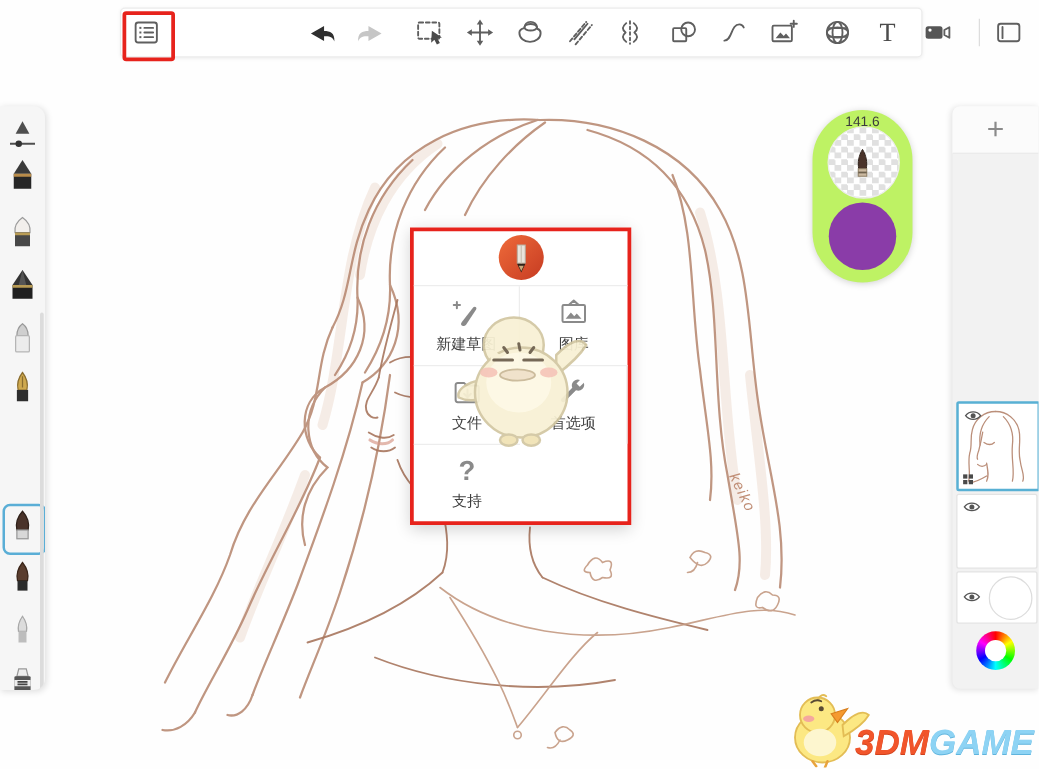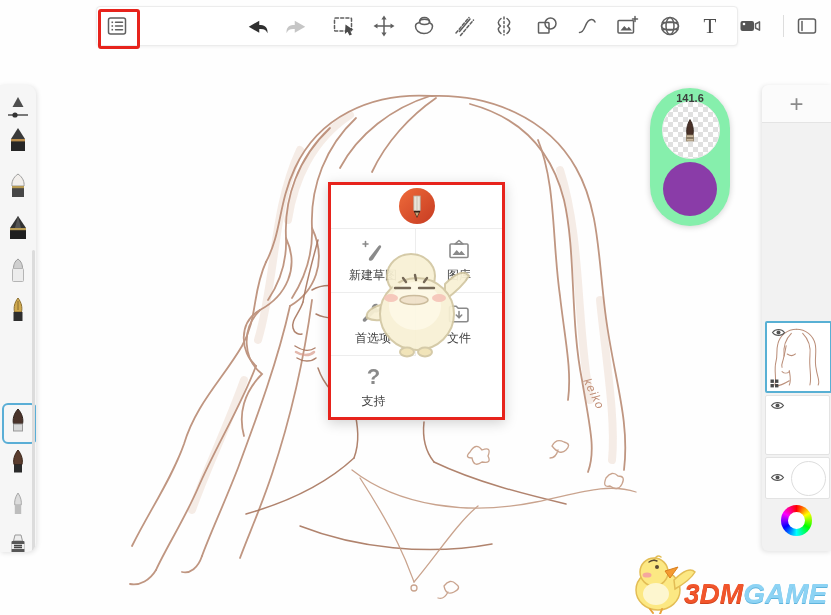--- a/index.html
+++ b/index.html
@@ -27,22 +27,22 @@
   
   #brushbar{position:absolute;left:0;top:85px;width:36px;height:467px;background:#f6f6f6;
             border-radius:0 9px 9px 0;box-shadow:1px 1px 5px rgba(0,0,0,.12);z-index:5;overflow:hidden;}
   .brush{position:absolute;left:4px;width:28px;height:32px;display:flex;align-items:center;justify-content:center;}
   .brush svg{width:26px;height:32px;}
   #brush-selected-box{position:absolute;left:2px;top:318px;width:31px;height:37px;border:2px solid #5aaed6;
                       border-radius:6px;pointer-events:none;}
   #brush-scrollbar{position:absolute;left:32px;top:165px;width:3px;height:335px;background:#dcdcdc;border-radius:2px;}
 
   
-  #puck{position:absolute;left:650px;top:88px;width:80px;height:138px;background:#86efac;border-radius:40px;
-        box-shadow:0 1px 6px rgba(0,0,0,.18);z-index:6;font-weight:bold;}
+  #puck{position:absolute;left:650px;top:88px;width:80px;height:138px;background:#bef264;border-radius:40px;
+        box-shadow:0 1px 6px rgba(0,0,0,.18);z-index:6;}
   #puck .size{position:absolute;left:0;top:4px;width:100%;text-align:center;font-size:11px;color:#3c3c3c;z-index:2;}
   #puck .checker{position:absolute;left:12px;top:13px;width:56px;height:56px;border-radius:50%;overflow:hidden;
         background:conic-gradient(#e0e0e0 25%,#fff 0 50%,#e0e0e0 0 75%,#fff 0);background-size:10px 10px;
         border:1px solid #ececec;}
   #puck .tip{position:absolute;left:32px;top:30px;width:16px;height:27px;z-index:2;}
   #puck .swatch{position:absolute;left:13px;top:74px;width:54px;height:54px;border-radius:50%;background:#8a3ca8;}
 
   
   #layers{position:absolute;left:762px;top:85px;width:69px;height:466px;background:#f2f2f2;
           border-radius:6px 0 0 6px;box-shadow:-1px 1px 5px rgba(0,0,0,.12);z-index:5;}
@@ -398,32 +398,32 @@
         <span class="plabel">新建草图</span>
       </div>
       <div class="pcell">
         <svg viewBox="0 0 26 26">
           <path d="M13 2.5 l4 3.5 h-8 z" class="pstroke" stroke-width="1.3"></path>
           <rect x="4" y="6" width="18" height="13.5" rx="1" class="pstroke"></rect>
           <path d="M6.5 17 l4.2-5 2.7 3 2-2.2 3.8 4.2 z" class="pfill"></path>
         </svg>
         <span class="plabel">图库</span>
       </div>
-      <div class="pcell cl rt">
-        <svg viewBox="0 0 26 26">
-          <path d="M21 5 a4.8 4.8 0 0 1 -6.2 6.2 L8 18 l-2.5 2.5 a1.8 1.8 0 0 1 -2.5 -2.5 L5.5 15.5 l6.3-6.3 A4.8 4.8 0 0 1 18 3 L15.2 5.8 l2.6 2.6 L20.9 5.3 Z" class="pfill"></path>
-        </svg>
-        <span class="plabel">首选项</span>
-      </div>
       <div class="pcell rt">
         <svg viewBox="0 0 26 26">
           <path d="M3.5 9 V7 a1.7 1.7 0 0 1 1.7-1.7 h5 l2 2 h8.1 a1.7 1.7 0 0 1 1.7 1.7 v10 a1.7 1.7 0 0 1 -1.7 1.7 H5.2 a1.7 1.7 0 0 1 -1.7 -1.7 Z" class="pstroke"></path>
           <path d="M13 10.5 v6 M10.3 14 l2.7 2.8 2.7-2.8" class="pstroke"></path>
         </svg>
         <span class="plabel">文件</span>
+      </div>
+      <div class="pcell cl rt">
+        <svg viewBox="0 0 26 26">
+          <path d="M21 5 a4.8 4.8 0 0 1 -6.2 6.2 L8 18 l-2.5 2.5 a1.8 1.8 0 0 1 -2.5 -2.5 L5.5 15.5 l6.3-6.3 A4.8 4.8 0 0 1 18 3 L15.2 5.8 l2.6 2.6 L20.9 5.3 Z" class="pfill"></path>
+        </svg>
+        <span class="plabel">首选项</span>
       </div>
       <div class="pcell rt">
         <span class="qmark">?</span>
         <span class="plabel">支持</span>
       </div>
     </div>
 
     <svg id="popup-mascot" viewBox="0 0 122 130">
       <g stroke="#d2c7a2" stroke-width="2" fill="#f8f1d4" stroke-linejoin="round">
         <path d="M88 44 C100 32 108 30 112 36 C106 46 96 54 88 60 Z"></path>

